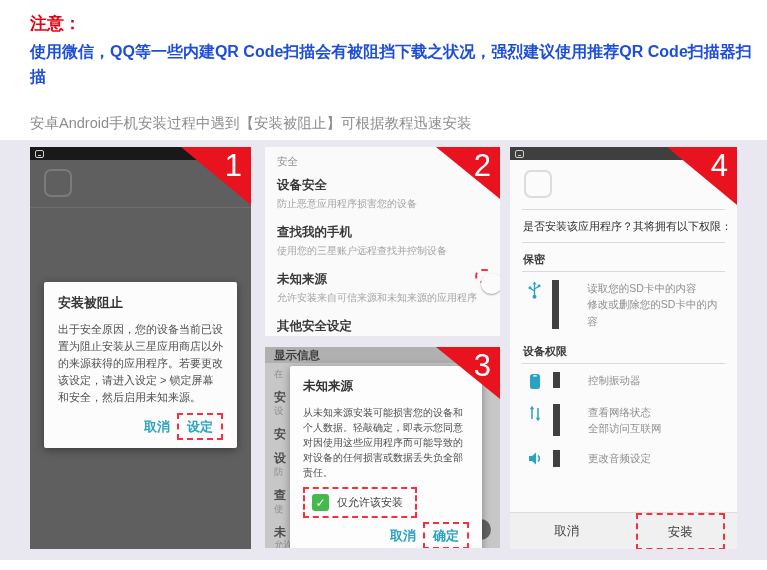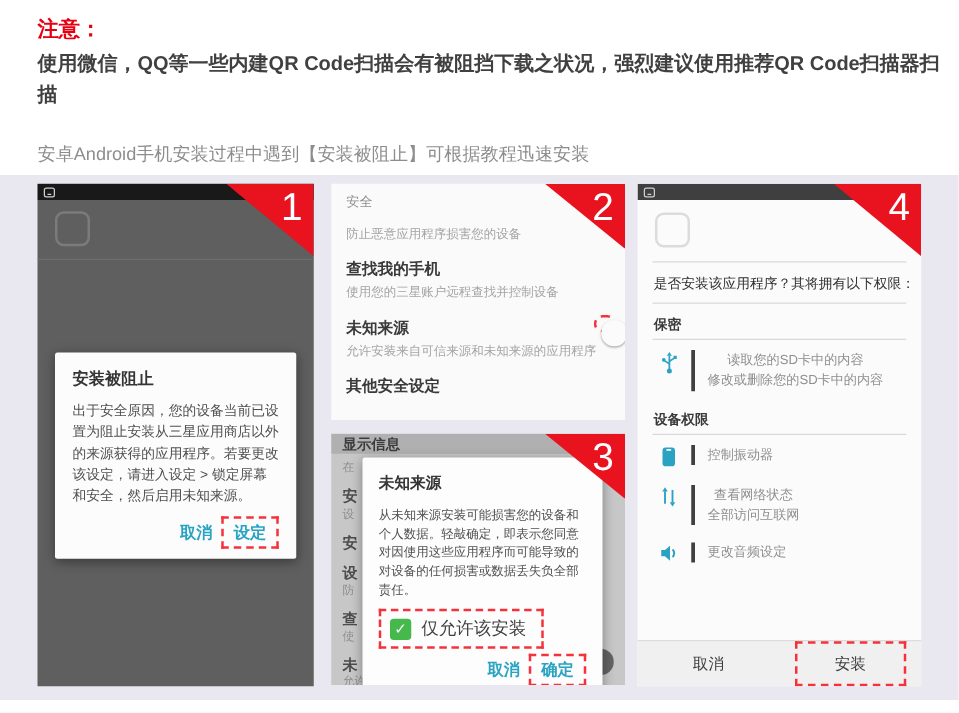--- a/index.html
+++ b/index.html
@@ -2,21 +2,21 @@
 <html><head>
 <meta charset="utf-8">
 <style>
   * { margin:0; padding:0; box-sizing:border-box; }
   html,body { width:767px; height:570px; background:#ffffff; overflow:hidden;
     font-family:"Liberation Sans","DejaVu Sans",sans-serif; }
   .page { position:relative; width:629px; height:570px; }
 
   
   .notice-title { position:absolute; left:30px; top:12px; color:#e60012; font-size:17px; font-weight:bold; }
-  .notice-body  { position:absolute; left:30px; top:40px; width:722px; color:#404040; font-size:16px; font-weight:bold; line-height:1.55; }
+  .notice-body  { position:absolute; left:30px; top:40px; width:722px; color:#1d4ed8; font-size:16px; font-weight:bold; line-height:1.55; }
   .notice-sub   { position:absolute; left:30px; top:114px; color:#8d8d8d; font-size:14.5px; }
 
   
   .stage { position:absolute; left:0; top:140px; width:767px; height:420px; background:#e9e8f1; }
   .panel { position:absolute; overflow:hidden; }
 
   
   .corner { position:absolute; top:0; right:0; width:70px; height:58px; background:#e8131e;
     clip-path:polygon(0 0,100% 0,100% 100%); z-index:9; }
   .corner span { position:absolute; top:0px; right:9px; color:#fff; font-size:31px; line-height:1.2; }
@@ -75,33 +75,33 @@
   .frag { position:absolute; left:9px; font-size:12px; font-weight:bold; color:#4c4c4c; z-index:1; }
   .frag.sub { font-size:9.5px; font-weight:normal; color:#8e8e8e; white-space:nowrap; }
   .p3 .toggle-dim-pos { position:absolute; right:12px; top:175px; z-index:1; }
   .dialog3 { position:absolute; left:25px; top:19px; width:192px; background:#fdfdfd; border-radius:2px;
     padding:12px 13px 8px; box-shadow:0 2px 9px rgba(0,0,0,.35); z-index:3; }
   .dialog3 h3 { font-size:12.5px; color:#353535; margin-bottom:10px; }
   .dialog3 p { font-size:10px; color:#4f4f4f; line-height:1.5; }
   .chk-wrap { display:inline-flex; align-items:center; gap:8px; margin:7px 0 0; padding:5px 12px 5px 7px; }
   .checkbox { width:17px; height:17px; background:#45b94b; border-radius:3px; color:#fff; font-size:12px;
     font-weight:bold; display:flex; align-items:center; justify-content:center; }
-  .chk-label { font-size:14px; color:#3f3f3f; }
+  .chk-label { font-size:11px; color:#3f3f3f; }
   .dialog3 .dlg-btns { margin-top:4px; }
 
   
   .p4 { left:510px; top:7px; width:227px; height:402px; background:#fbfbfb; display:flex; flex-direction:column; }
   .p4top { position:relative; height:49px; }
   .p4 .appicon { left:14px; top:10px; border-color:#dcdcdc; }
   .hr { border:none; border-top:1px solid #d9d9d9; margin:0 12px; }
   .q4 { padding:9px 13px 8px; font-size:11px; font-weight:normal; color:#2f2f2f; white-space:nowrap; }
   .sec-h { padding:9px 13px 4px; font-size:11px; font-weight:bold; color:#3a3a3a; }
   .perm { display:flex; align-items:flex-start; padding:8px 13px 6px; }
   .perm .ic { width:24px; display:flex; justify-content:center; padding-top:1px; }
-  .perm .txt { border-left:3px solid #404040; padding-left:10px; margin-left:6px;text-align:center; }
+  .perm .txt { border-left:7px solid #404040; padding-left:28px; margin-left:6px; }
   .perm .txt div { font-size:10.5px; color:#8f8f8f; line-height:1.55; }
   .footer4 { margin-top:auto; height:37px; background:#f0f0f0; border-top:1px solid #dcdcdc;
     display:flex; align-items:center; }
   .footer4 .cell { flex:1; display:flex; justify-content:center; }
   .fbtn { font-size:12.5px; color:#3d3d3d; background:none; border:none; font-family:inherit; cursor:pointer; }
   .install-dash { padding:7px 30px; }
 </style>
 </head>
 <body>
 
@@ -139,20 +139,21 @@
 
       <div class="corner">
           <span>1</span>
         </div>
     </div>
 
     <div class="panel p2">
       <div class="p2-header">安全</div>
 
       <div class="row2">
+        <div class="t">设备安全</div>
         <div class="s">防止恶意应用程序损害您的设备</div>
       </div>
       <div class="row2">
         <div class="t">查找我的手机</div>
         <div class="s">使用您的三星账户远程查找并控制设备</div>
       </div>
       <div class="row2">
         <div class="t">未知来源</div>
         <div class="s">允许安装来自可信来源和未知来源的应用程序</div>
         <span class="toggle-wrap dash">

